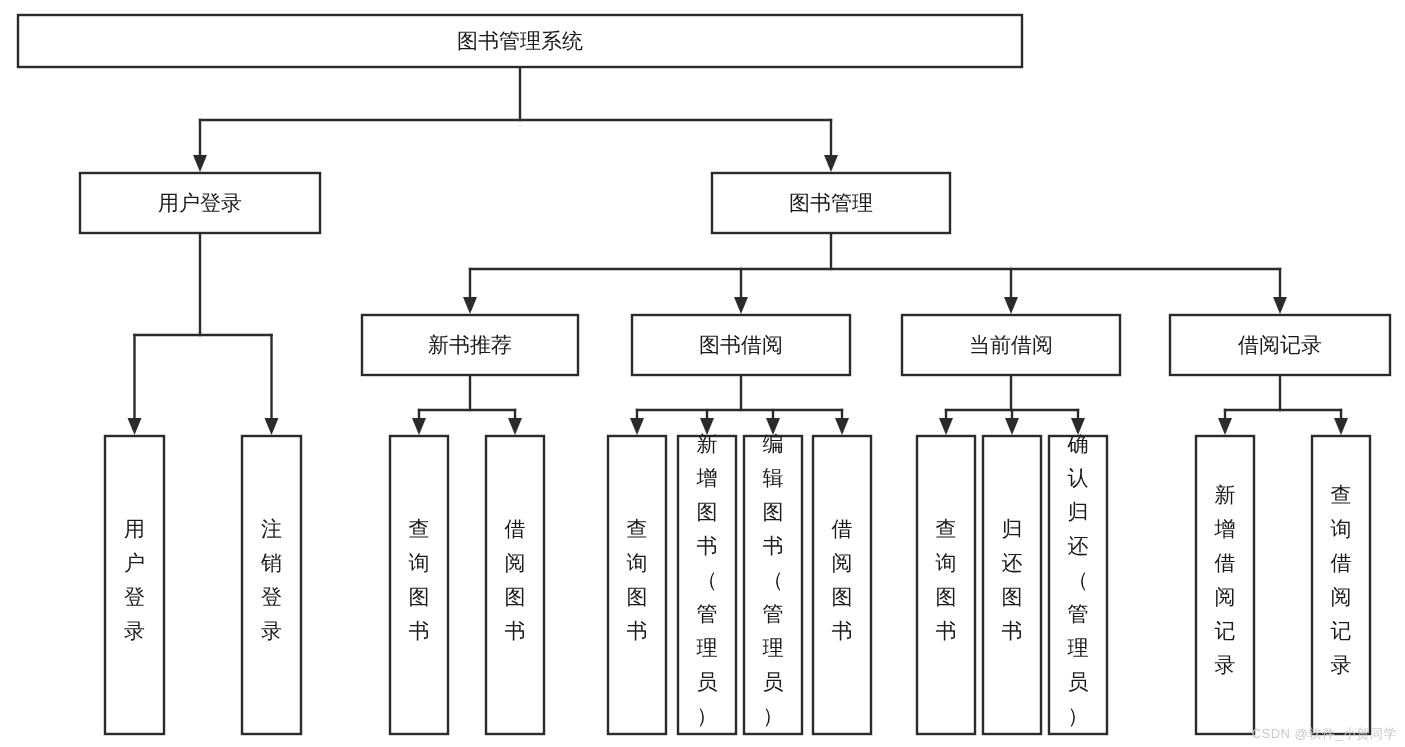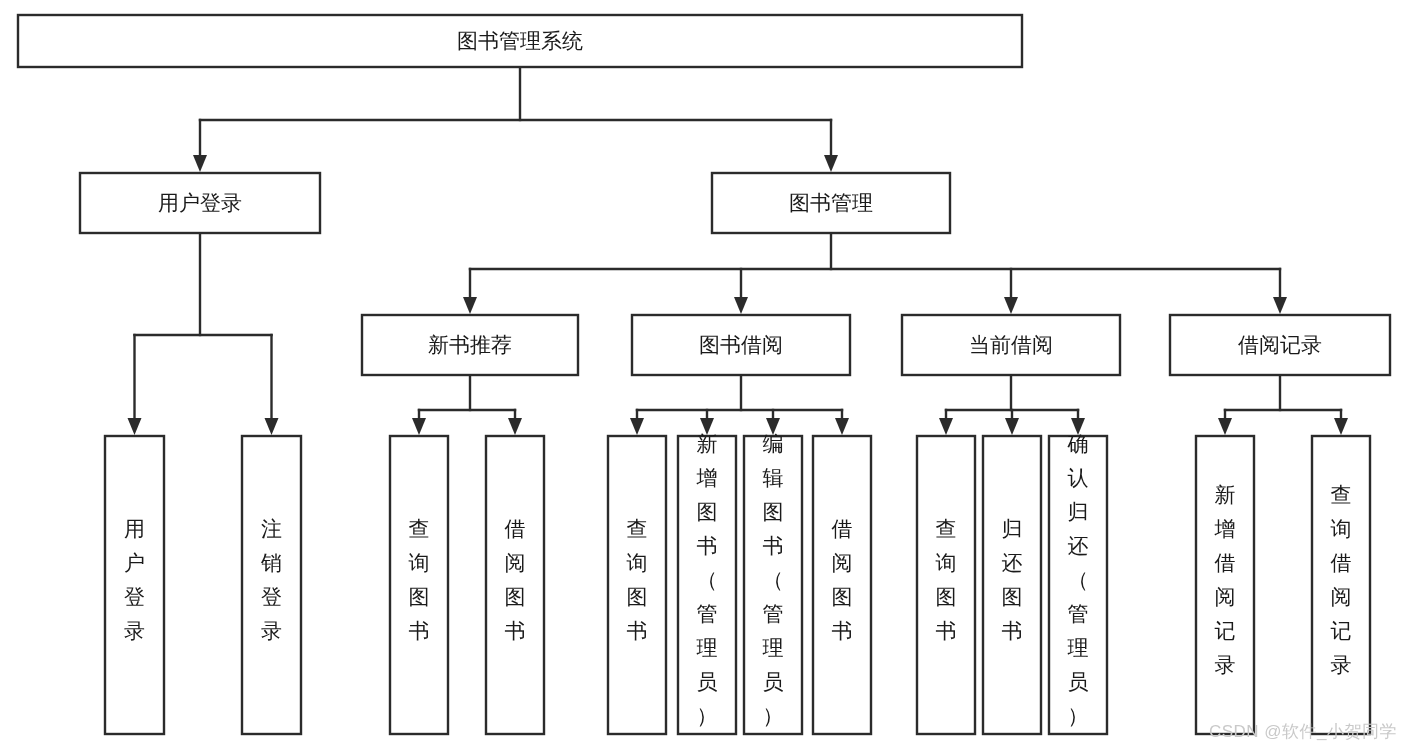--- a/index.html
+++ b/index.html
@@ -54,21 +54,21 @@
     font-family: "Liberation Sans", "DejaVu Sans", sans-serif;
     font-size: 21px;
     fill: #1a1a1a;
     text-anchor: middle;
   }
   .watermark-text {
     position: absolute;
     right: 8px;
     bottom: 4px;
     font-family: "Liberation Sans", "DejaVu Sans", sans-serif;
-    font-size: 17px;
+    font-size: 13px;
     color: #c9c9c9;
     white-space: nowrap;
     letter-spacing: 0.5px;
     user-select: none;
   }
 </style>
 </head>
 <body>
 
 <div id="diagram-root">

